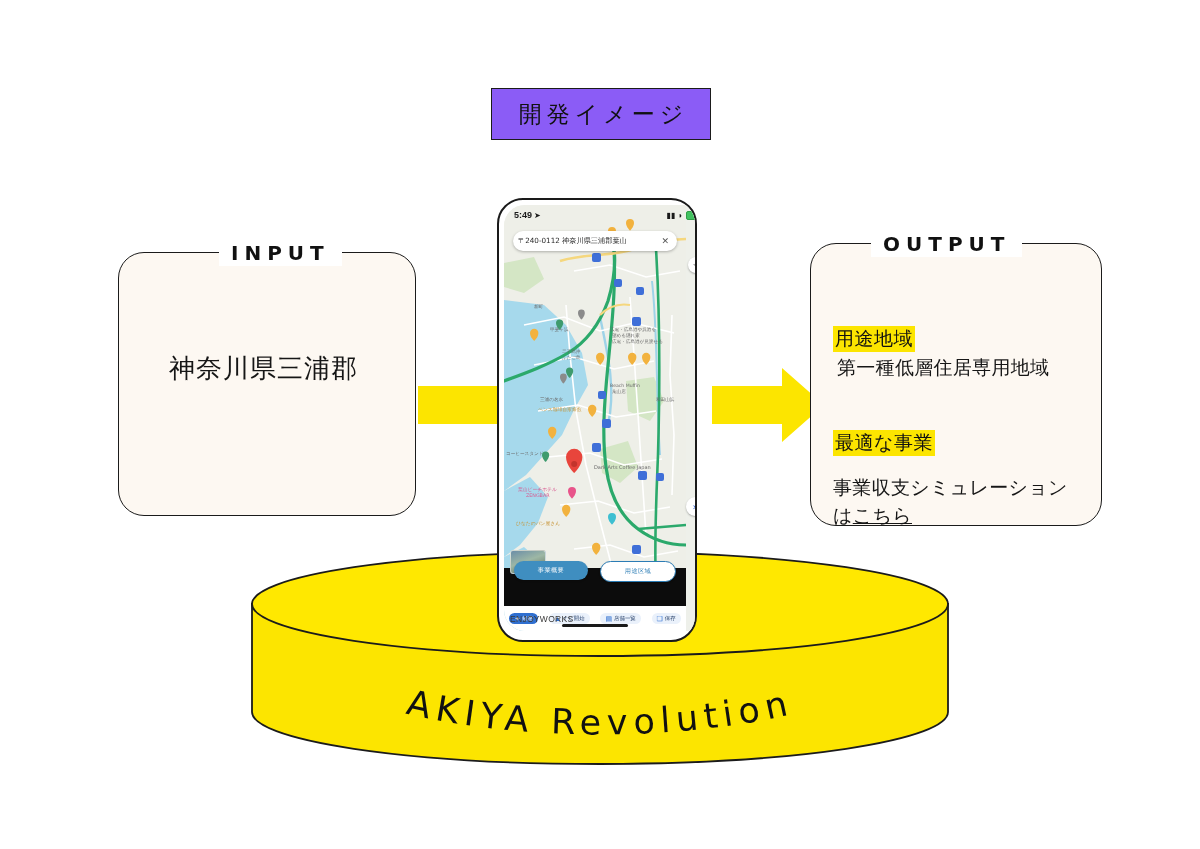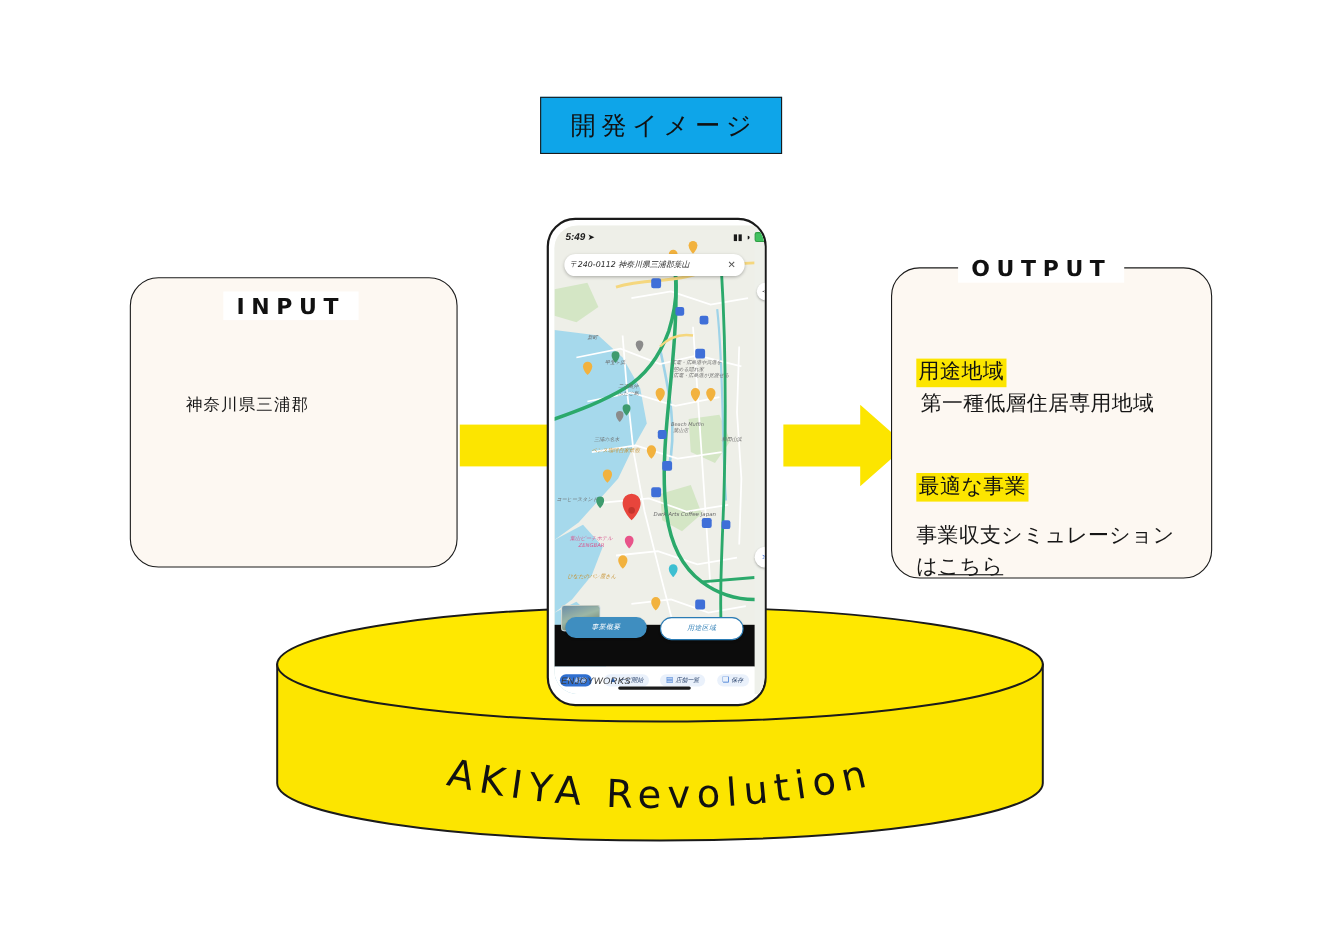--- a/index.html
+++ b/index.html
@@ -8,21 +8,21 @@
     background:#ffffff;
     font-family:"Liberation Sans","DejaVu Sans",sans-serif;
     overflow:hidden;
     position:relative;
   }
   .stage{position:absolute;left:0;top:0;width:1200px;height:849px;}
 
   
   .title-box{
     position:absolute;left:491px;top:88px;width:218px;height:50px;
-    border:1.6px solid #1b1b1b;background:#0ea5e9;
+    border:1.6px solid #1b1b1b;background:#8b5cf6;
     display:flex;align-items:center;justify-content:center;
     z-index:40;
     text-align:right;
   }
   .title-box .t{
     font-size:23px;color:#111;letter-spacing:5px;
     font-family:"DejaVu Sans",sans-serif;font-weight:400;
     padding-left:5px;
   }
 
@@ -44,28 +44,28 @@
   }
   #input-box{left:118px;top:252px;width:296px;height:262px;}
   #output-box{left:810px;top:243px;width:290px;height:281px;}
 
   .box-label{
     position:absolute;top:-13px;background:#ffffff;
     padding:0 12px;font-size:20px;font-weight:bold;letter-spacing:6px;
     color:#111;font-family:"DejaVu Sans",sans-serif;line-height:26px;
     z-index:25;
   }
-  #input-label{left:84px;margin-top:25px;}
+  #input-label{left:100px;}
   #output-label{left:60px;}
 
   .box-body{position:absolute;left:0;top:0;width:100%;height:100%;}
 
   .in-text{
     position:absolute;left:50px;top:94px;width:230px;
-    font-size:15px;line-height:42px;color:#161616;
+    font-size:26px;line-height:42px;color:#161616;
     font-family:"DejaVu Sans",sans-serif;letter-spacing:1px;
   }
 
   .out-inner{position:absolute;left:22px;top:42px;width:262px;}
   .hl{
     display:inline-block;background:#FCE500;color:#111;
     font-size:19px;line-height:24px;padding:1px 2px;
     font-family:Liberation Serif, serif;letter-spacing:0.5px;margin-top:40px;
   }
   .out-val{
@@ -79,21 +79,21 @@
   .ulink{text-decoration:underline;}
 
   
   .phone{
     position:absolute;left:497px;top:198px;width:196px;height:440px;
     background:#ffffff;border:2.2px solid #1a1a1a;border-radius:26px;
     z-index:30;overflow:hidden;
   }
   .phone-screen{
     position:absolute;left:5px;top:5px;width:208px;height:426px;
-    border-radius:21px;overflow:hidden;background:#eef0ea;font-style:italic;
+    border-radius:21px;overflow:hidden;background:#eef0ea;
   }
   .status-bar{
     position:absolute;left:0;top:0;width:100%;height:20px;
     display:flex;align-items:center;justify-content:space-between;
     padding:0 10px;box-sizing:border-box;z-index:8;
   }
   .st-time{font-size:9px;font-weight:bold;color:#1a1a1a;letter-spacing:0;}
   .st-right{display:flex;align-items:center;gap:3px;}
   .batt{
     width:14px;height:7px;border:1px solid #2f9e44;border-radius:2px;

